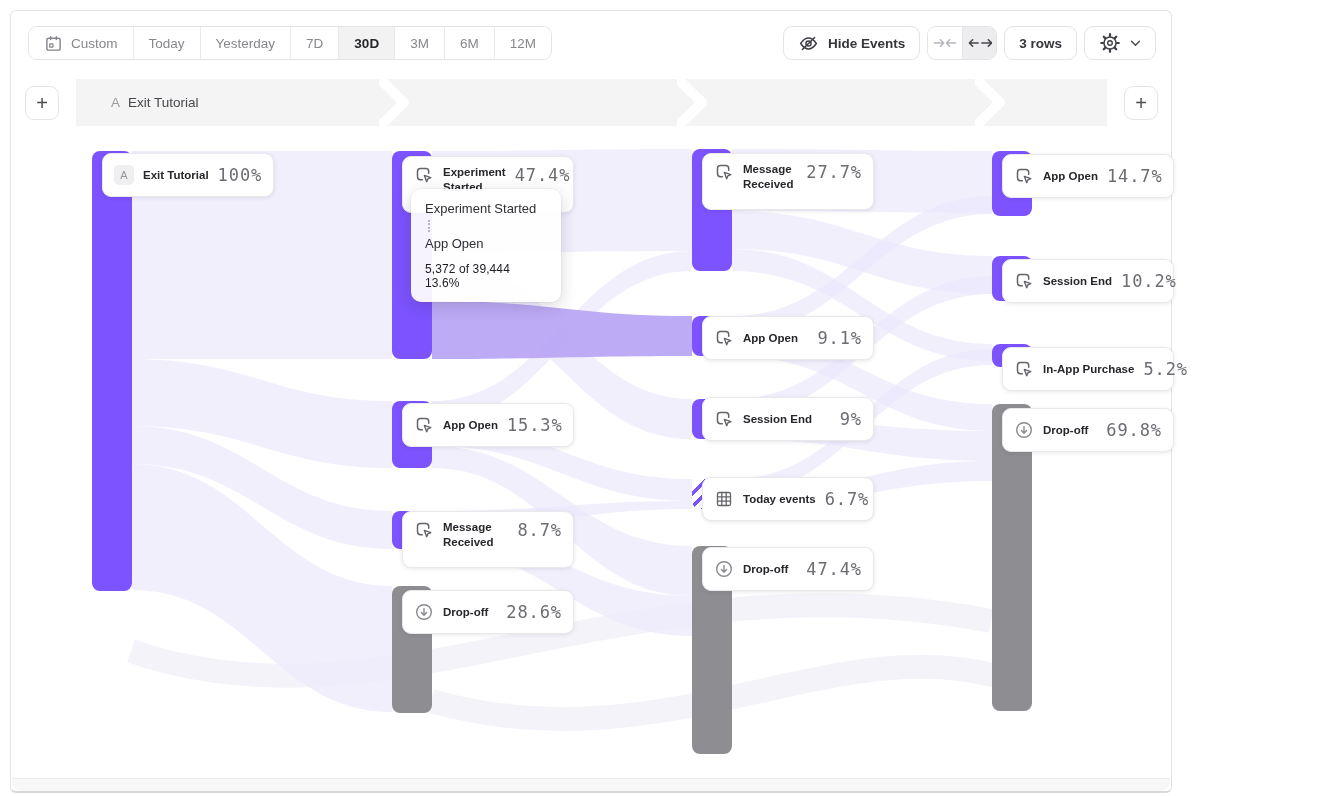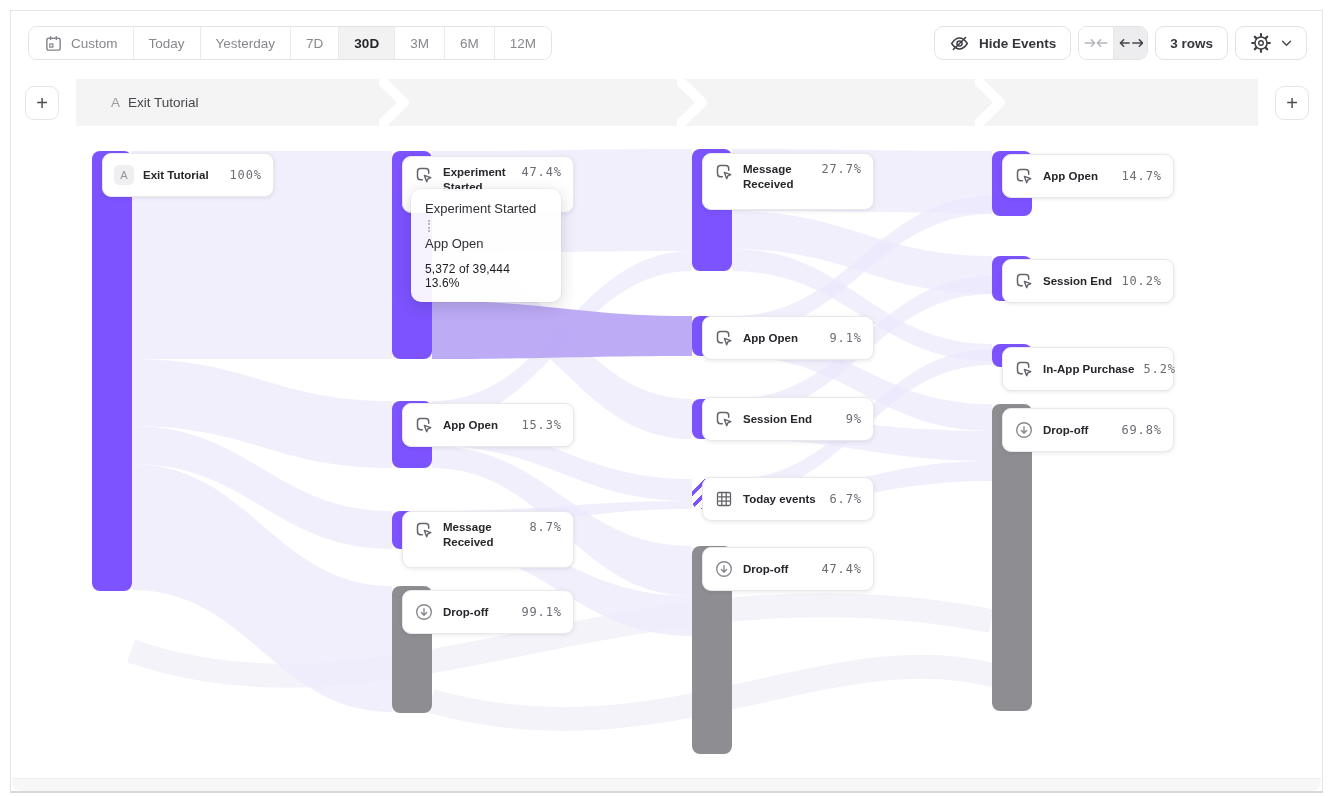--- a/index.html
+++ b/index.html
@@ -1,18 +1,18 @@
 <!DOCTYPE html>
 <html><head>
 <meta charset="utf-8">
 <style>
   html,body{margin:0;padding:0;background:#ffffff;width:1334px;height:796px;overflow:hidden;
     font-family:"Liberation Sans",sans-serif;-webkit-font-smoothing:antialiased;}
-  .page{position:absolute;left:10px;top:10px;width:1313px;height:783px;background:#fff;
-    border:1px solid #e4e4e7;border-bottom:2px solid #d8d8db;border-radius:0;box-sizing:border-box;}
+  .page{position:absolute;left:10px;top:10px;width:1162px;height:783px;background:#fff;
+    border:1px solid #e4e4e7;border-bottom:2px solid #d8d8db;border-radius:6px;box-sizing:border-box;}
   
   .toolbar{position:relative;z-index:3;display:flex;justify-content:space-between;align-items:center;
     padding:15px 15px 0 17px;height:34px;}
   .seg-group{display:inline-flex;align-items:stretch;height:34px;border:1px solid #e3e3e6;border-radius:9px;
     overflow:hidden;background:#fff;box-sizing:border-box;}
   .seg{display:flex;align-items:center;gap:8px;padding:0 15px;border:none;background:#fff;cursor:pointer;
     font-family:"Liberation Sans",sans-serif;font-size:13.5px;color:#87878d;border-left:1px solid #eaeaee;}
   .seg:first-child{border-left:none;}
   .seg.on{background:#f2f2f3;color:#27272b;font-weight:700;}
   .tb-right{display:flex;gap:7px;align-items:center;}
@@ -41,21 +41,21 @@
   .bar.start{background:#7C53FE;}
   .bar.dropoff{background:#8E8E92;}
   .bar.other{background:repeating-linear-gradient(135deg,#7C53FE 0 3.5px,#ffffff 3.5px 9px);}
   .card{position:absolute;z-index:2;background:#fff;border:1px solid #e9e9ec;border-radius:9px;
     box-shadow:0 1px 4px rgba(30,30,40,.10);display:flex;align-items:center;gap:9px;
     padding:0 11px;box-sizing:border-box;}
   .card .label{font-size:11.5px;font-weight:700;color:#26262b;line-height:1.3;white-space:nowrap;}
   .card.two{align-items:flex-start;padding-top:8px;}
   .card.two .label{white-space:normal;max-width:86px;}
   .card .value{margin-left:auto;font-family:"DejaVu Sans Mono","Liberation Mono",monospace;
-    font-size:12px;color:#6c6c73;letter-spacing:.9px;white-space:nowrap;}
+    font-size:17px;color:#6c6c73;letter-spacing:.9px;white-space:nowrap;}
   .badge{width:20px;height:20px;border-radius:5px;background:#efeff1;color:#94949b;font-size:11px;
     display:flex;align-items:center;justify-content:center;flex:0 0 auto;}
   
   .tooltip{position:absolute;z-index:6;background:rgba(255,255,255,.93);border-radius:10px;
     box-shadow:0 4px 16px rgba(40,40,60,.18),0 0 0 1px rgba(0,0,0,.03);padding:12px 14px;box-sizing:border-box;}
   .tooltip .ev{font-size:13px;color:#2e2e34;}
   .tooltip .dots{width:0;height:12px;border-left:2px dotted #b9b9bf;margin:4px 0 4px 3px;}
   .tooltip .stat{font-size:12px;font-weight:400;color:#1c1c21;margin-top:11px;letter-spacing:.1px;}
   
   .hscroll{position:absolute;left:1px;right:1px;bottom:0;height:12px;background:#f7f7f8;
@@ -242,21 +242,21 @@
       </div>
       <div class="bar dropoff" style="left: 381px; top: 575px; width: 40px; height: 127px;"></div>
       <div class="card" style="left: 391px; top: 579px; width: 172px; min-height: 44px;">
         <span class="ic">
           <svg width="20" height="20" viewBox="0 0 20 20" fill="none">
             <circle cx="10" cy="10" r="7.3" stroke="#88888f" stroke-width="1.4"></circle>
             <path d="M10 6.6v6.2M7.4 10.6l2.6 2.6 2.6-2.6" stroke="#88888f" stroke-width="1.4" stroke-linecap="round" stroke-linejoin="round"></path>
           </svg>
         </span>
         <span class="label">Drop-off</span>
-        <span class="value">99.1%</span>
+        <span class="value">28.6%</span>
       </div>
       <div class="bar event" style="left: 681px; top: 138px; width: 40px; height: 122px;"></div>
       <div class="card two" style="left: 691px; top: 142px; width: 172px; min-height: 57px;">
         <span class="ic">
           <svg width="20" height="20" viewBox="0 0 20 20" fill="none">
             <path d="M14.7 8.2V6.4c0-1.6-1.3-2.9-2.9-2.9H6.4C4.8 3.5 3.5 4.8 3.5 6.4v5.4c0 1.6 1.3 2.9 2.9 2.9h1.9" stroke="#63636a" stroke-width="1.5" stroke-linecap="round"></path>
             <path d="M10.4 10.4l6.4 2.2-2.9 1.2-1.2 2.9-2.3-6.3z" stroke="#63636a" stroke-width="1.4" stroke-linejoin="round"></path>
           </svg>
         </span>
         <span class="label">Message Received</span>

